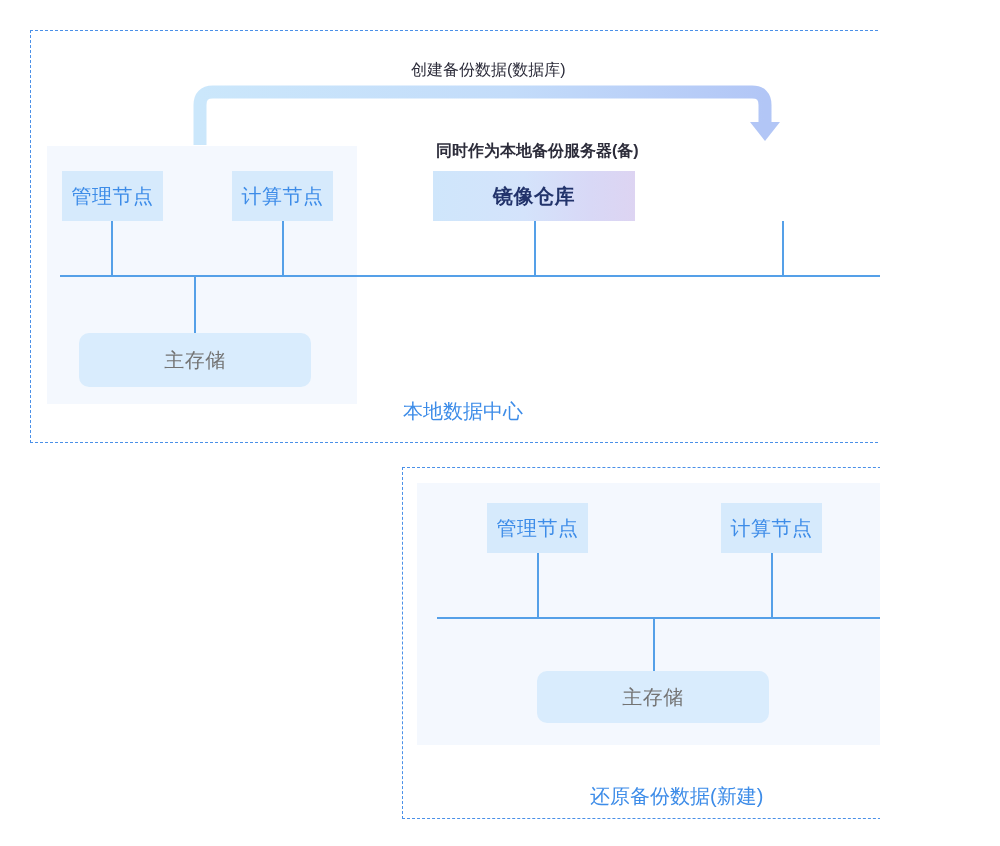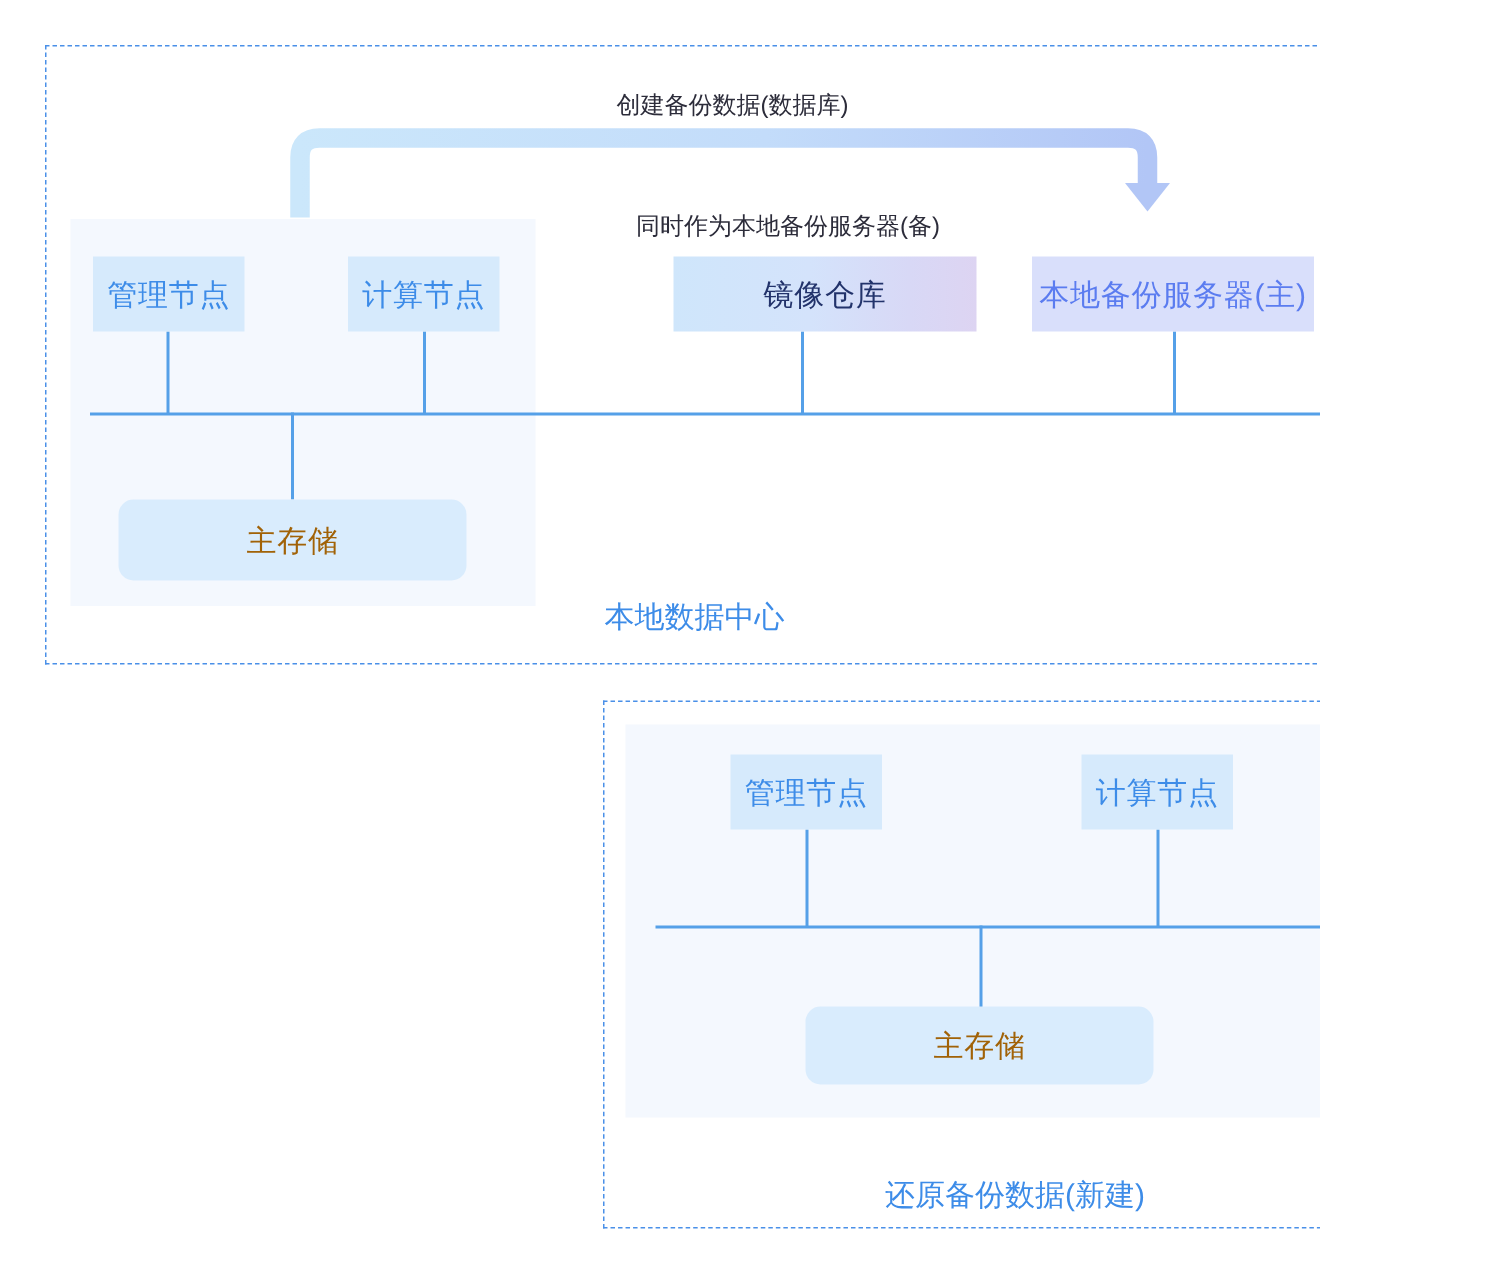--- a/index.html
+++ b/index.html
@@ -37,28 +37,27 @@
     font-size: 20px;
     letter-spacing: 0.5px;
     white-space: nowrap;
   }
   .node-plain {
     background: #d6eafc;
     color: #3d8ce8;
   }
   .node-storage {
     background: #d9ecfd;
-    color: #a16207;
+    color: #737373;
     border-radius: 10px;
   }
   .node-gradient {
     background: linear-gradient(90deg, #cfe6fb 0%, #d4e3fb 45%, #d8d8f6 78%, #ddd4f2 100%);
     color: #22336b;
-    font-weight: normal;
-    margin-left: 16px;
+    font-weight: bold;
   }
   .node-server {
     background: #d9dffb;
     color: #5b7cf0;
   }
   .line {
     position: absolute;
     background: #55a0e8;
   }
   .line-h { height: 2px; }
@@ -133,25 +132,24 @@
   <div class="line line-v" style="left:282px; top:221px; height:55px;"></div>
   <div class="line line-v" style="left:534px; top:221px; height:55px;"></div>
   <div class="line line-v" style="left:782px; top:221px; height:55px;"></div>
 
   <div class="line line-v" style="left:194px; top:275px; height:58px;"></div>
 
   <div class="node-box node-plain" style="left:62px; top:171px; width:101px; height:50px;">管理节点</div>
 
   <div class="node-box node-plain" style="left:232px; top:171px; width:101px; height:50px;">计算节点</div>
 
-  <div class="caption" style="left:424px; top:141px;">同时作为本地备份服务器(备)</div>
+  <div class="caption" style="left:436px; top:141px;font-weight:bold;">同时作为本地备份服务器(备)</div>
 
   <div class="node-box node-gradient" style="left:433px; top:171px; width:202px; height:50px;">镜像仓库</div>
 
-  <div class="node-box node-server" style="left:688px; top:171px; width:188px; height:50px;">本地备份服务器(主)</div>
 
   <div class="node-box node-storage" style="left:79px; top:333px; width:232px; height:54px;">主存储</div>
 
   <div class="zone-label" style="left:403px; top:398px;">本地数据中心</div>
 
   <div class="dashed-zone" style="left:402px; top:467px; width:514px; height:352px;"></div>
 
   <div class="panel" style="left:417px; top:483px; width:473px; height:262px;"></div>
 
   <div class="line line-h" style="left:437px; top:617px; width:443px;"></div>

